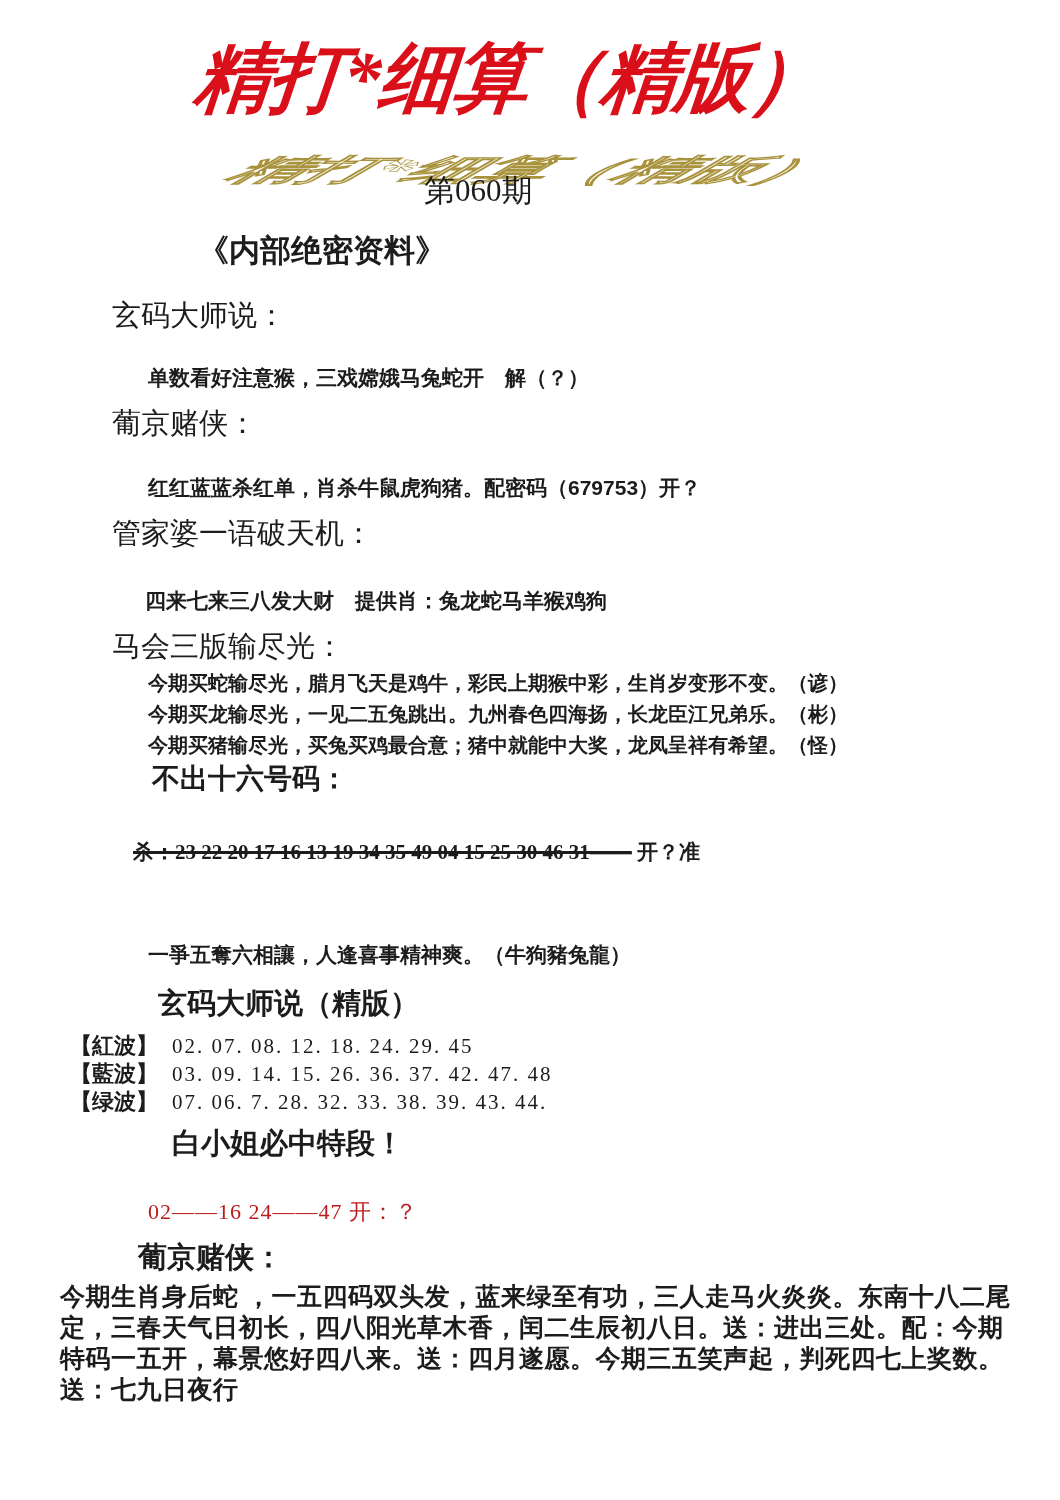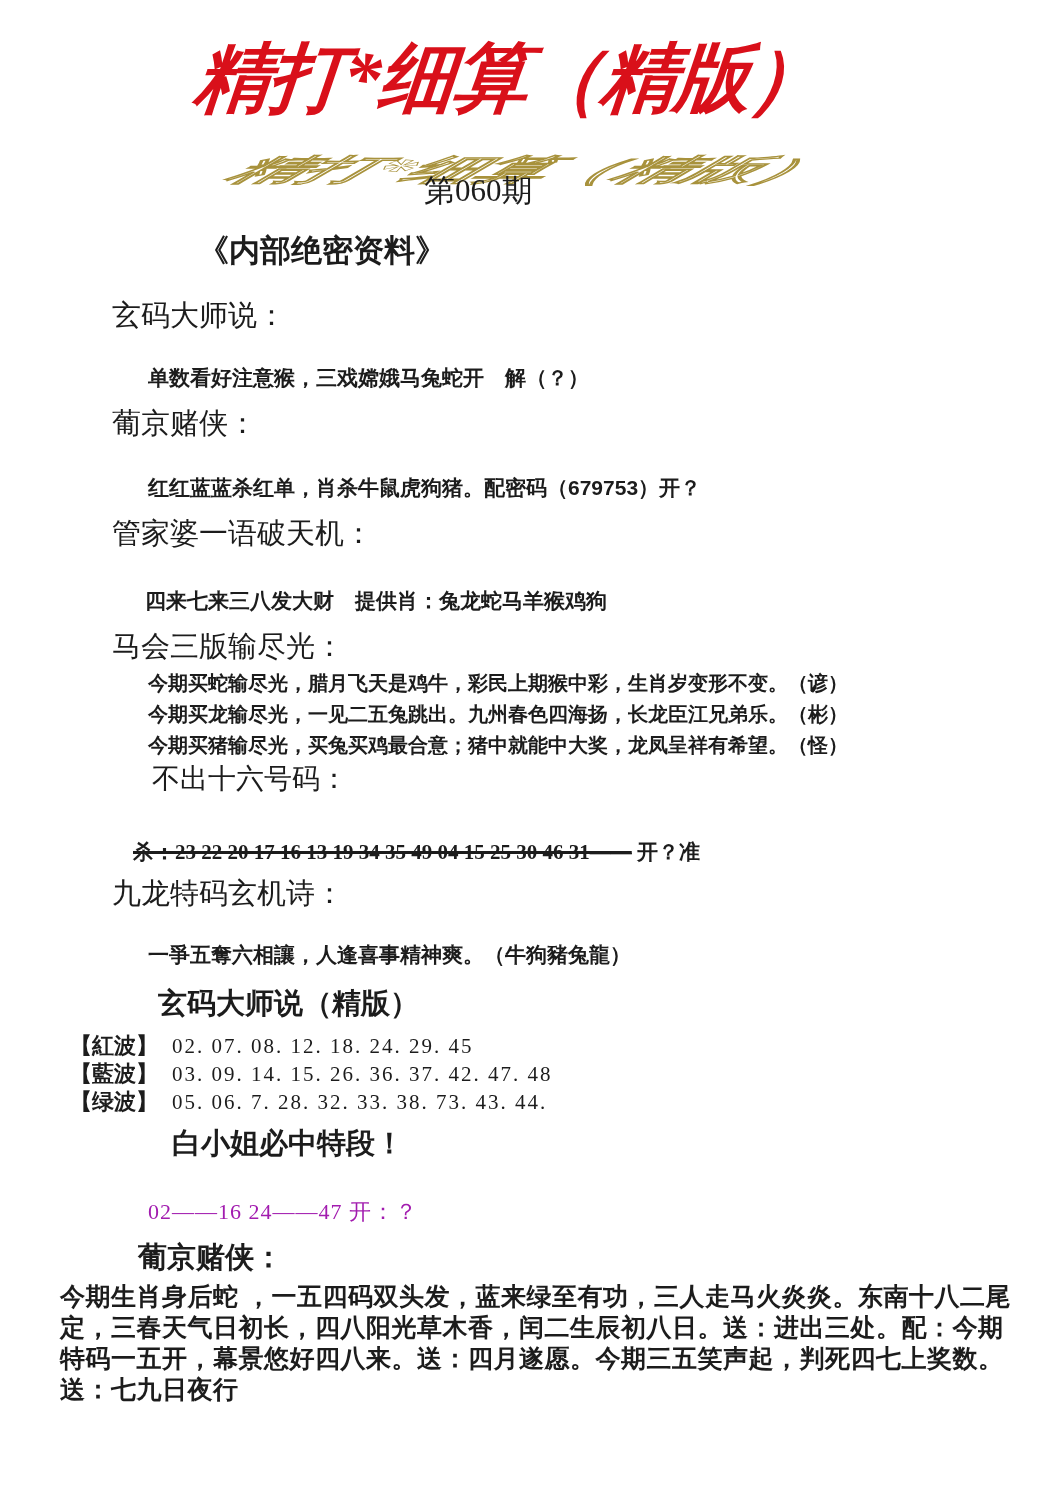--- a/index.html
+++ b/index.html
@@ -25,34 +25,34 @@
 
   .sec-head{left:84px;font-size:29px;font-weight:500;margin-left:28px;}
   #h-xuanma{top:296px;}
   #l-xuanma{left:148px;top:364px;font-size:21px;font-weight:bold;}
   #h-huang{top:404px;}
   #l-huang{left:148px;top:474px;font-size:21px;font-weight:bold;}
   #h-guan{top:514px;}
   #l-guan{left:145px;top:587px;font-size:21px;font-weight:bold;}
   #h-mahui{top:627px;}
   #mahui-lines{position:absolute;left:148px;top:668px;font-size:20px;font-weight:bold;line-height:31px;white-space:nowrap;}
-  #h-sixteen{left:152px;top:760px;font-size:28px;font-weight:400;}
+  #h-sixteen{left:152px;top:760px;font-size:28px;font-weight:700;}
   #kill{left:133px;top:838px;font-size:21px;font-weight:bold;}
   #kill .struck{text-decoration:line-through;text-decoration-thickness:3px;}
   #h-jiulong{top:874px;}
   #l-poem{left:148px;top:941px;font-size:21px;font-weight:bold;}
   #h-zhongte{left:158px;top:984px;font-size:29px;font-weight:bold;}
   .wave-row{position:absolute;left:70px;white-space:nowrap;}
   #wave-0{top:1031px;}
   #wave-1{top:1059px;}
   #wave-2{top:1087px;}
   .wave-label{font-size:22px;font-weight:bold;font-family:"Liberation Serif",serif;}
   .wave-nums{font-size:21px;letter-spacing:2px;font-family:"Liberation Serif",serif;margin-left:14px;}
   #h-baixj{left:172px;top:1124px;font-size:29px;font-weight:bold;}
-  #l-baixj{left:148px;top:1197px;font-size:22px;letter-spacing:1px;color:#a21caf;}
+  #l-baixj{left:148px;top:1197px;font-size:22px;letter-spacing:1px;color:#b91c1c;}
   #h-pujing{left:138px;top:1238px;font-size:29px;font-weight:bold;}
   #par-pujing{position:absolute;left:60px;top:1281px;width:960px;font-size:25px;
      font-weight:bold;line-height:31px;letter-spacing:0.5px;}
 </style>
 </head>
 <body>
 
 <div id="page">
 
   <div id="banner">
@@ -78,33 +78,32 @@
     <div>今期买龙输尽光，一见二五兔跳出。九州春色四海扬，长龙臣江兄弟乐。（彬）</div>
     <div>今期买猪输尽光，买兔买鸡最合意；猪中就能中大奖，龙凤呈祥有希望。（怪）</div>
   </div>
 
   <div id="h-sixteen" class="abs serif">不出十六号码：</div>
   <div id="kill" class="abs serif">
     <span class="struck">杀：23 22 20 17 16 13 19 34 35 49 04 15 25 30 46 31——</span>
     <span>开？准</span>
   </div>
 
-  <div id="h-jiulong" class="abs serif sec-head">九龙特码玄机诗：</div>
   <div id="l-poem" class="abs">一爭五奪六相讓，人逢喜事精神爽。（牛狗豬兔龍）</div>
 
   <div id="h-zhongte" class="abs serif">玄码大师说（精版）</div>
 
   <div id="wave-0" class="wave-row">
     <span class="wave-label">【紅波】</span><span class="wave-nums">02. 07. 08. 12. 18. 24. 29. 45</span>
   </div>
   <div id="wave-1" class="wave-row">
     <span class="wave-label">【藍波】</span><span class="wave-nums">03. 09. 14. 15. 26. 36. 37. 42. 47. 48</span>
   </div>
   <div id="wave-2" class="wave-row">
-    <span class="wave-label">【绿波】</span><span class="wave-nums">05. 06. 7. 28. 32. 33. 38. 73. 43. 44.</span>
+    <span class="wave-label">【绿波】</span><span class="wave-nums">07. 06. 7. 28. 32. 33. 38. 39. 43. 44.</span>
   </div>
 
   <div id="h-baixj" class="abs serif">白小姐必中特段！</div>
   <div id="l-baixj" class="abs serif">02——16 24——47 开：？</div>
 
   <div id="h-pujing" class="abs serif">葡京赌侠：</div>
   <div id="par-pujing">今期生肖身后蛇 ，一五四码双头发，蓝来绿至有功，三人走马火炎炎。东南十八二尾定，三春天气日初长，四八阳光草木香，闰二生辰初八日。送：进出三处。配：今期特码一五开，幕景悠好四八来。送：四月遂愿。今期三五笑声起，判死四七上奖数。送：七九日夜行</div>
 
 </div>
 

